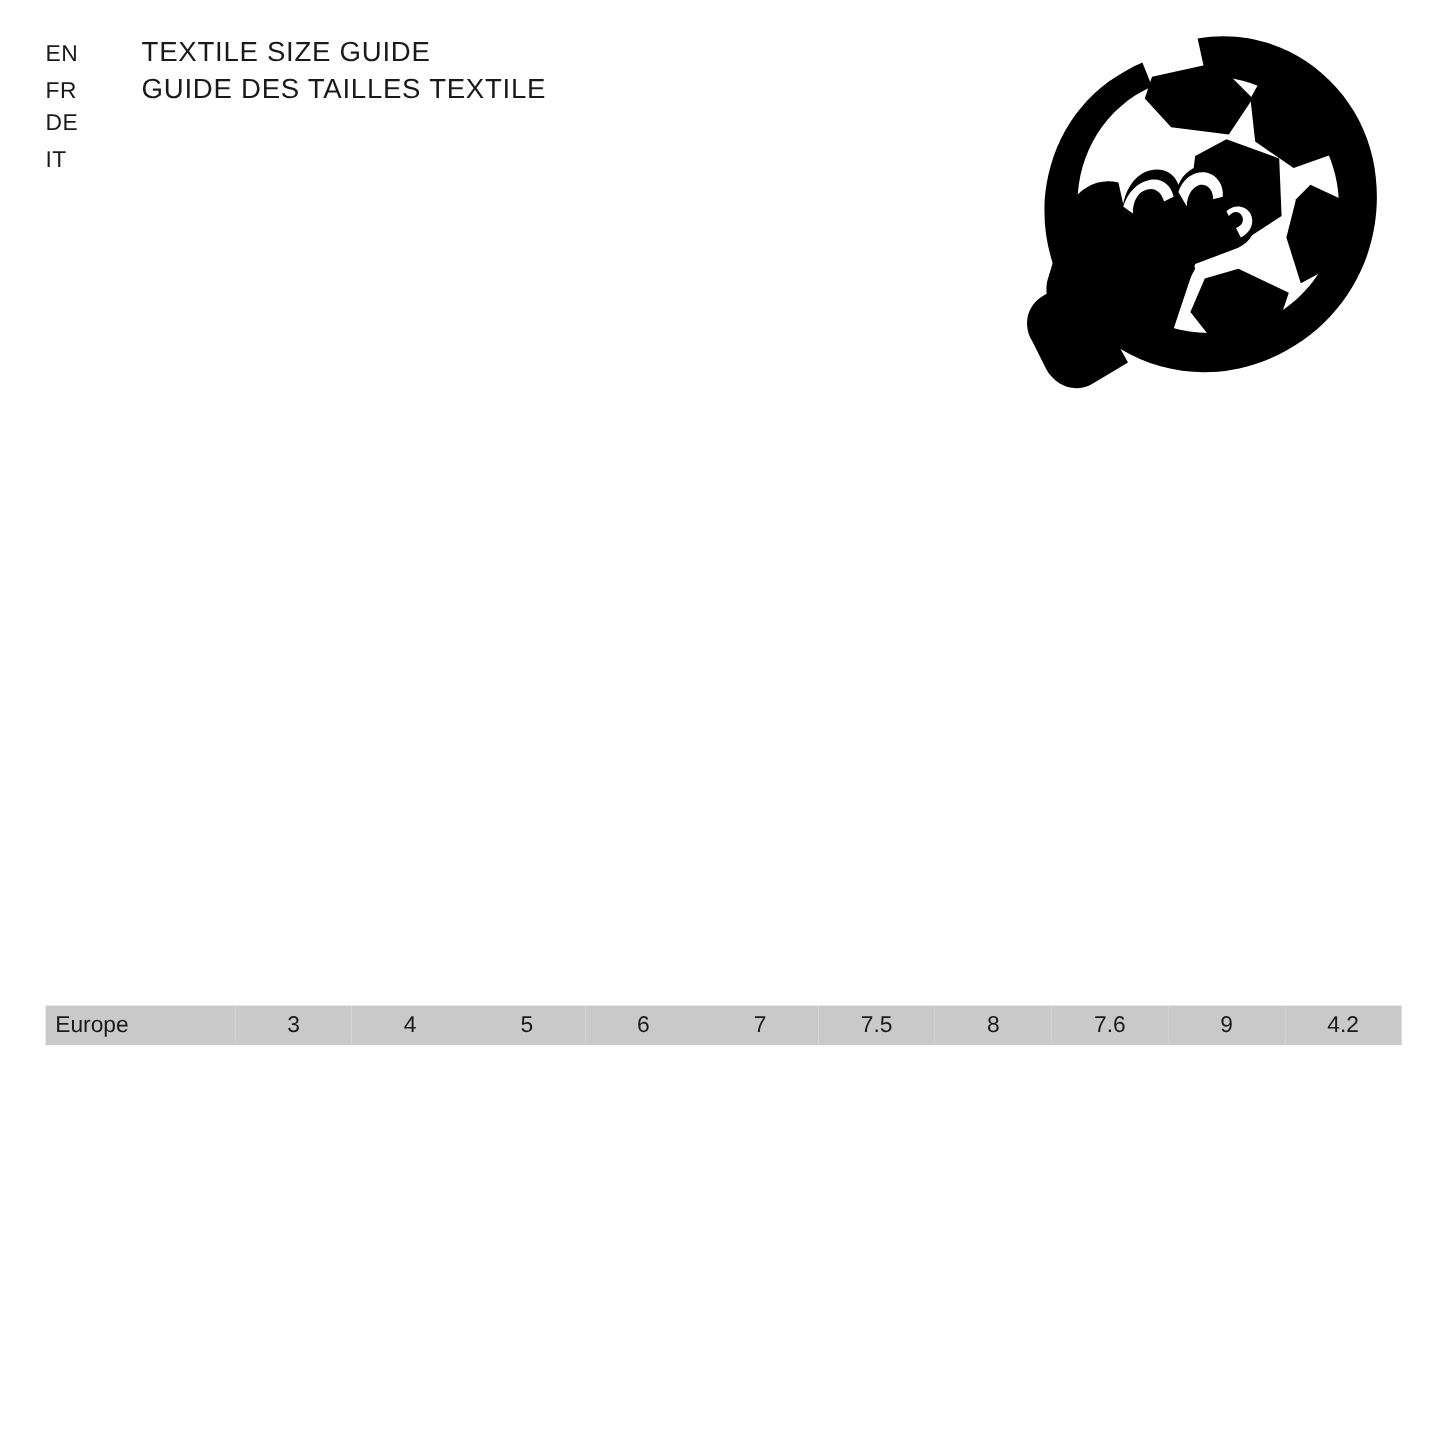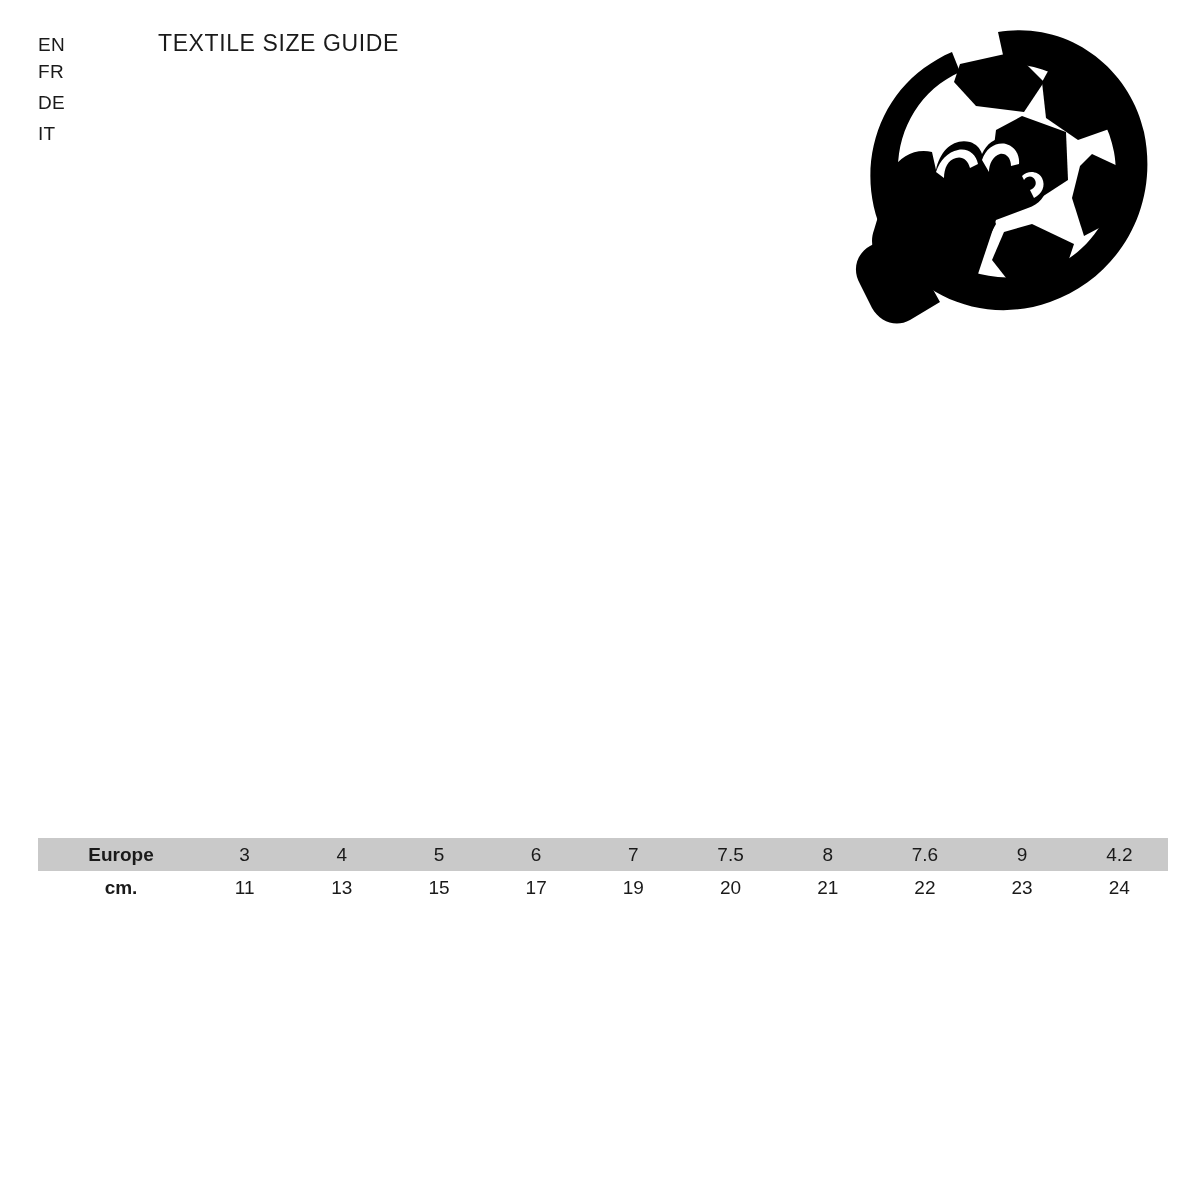--- a/index.html
+++ b/index.html
@@ -33,21 +33,20 @@
     font-size: 19px;
     letter-spacing: 0.3px;
     color: #1a1a1a;
     font-weight: 400;
   }
   .lang-text {
     font-size: 23px;
     letter-spacing: 0.6px;
     color: #1a1a1a;
     font-weight: 400;
-    margin-left: 40px;
   }
 
   
   .logo {
     position: absolute;
     left: 800px;
     top: 20px;
     width: 360px;
     height: 360px;
   }
@@ -79,36 +78,36 @@
   table.size-table td {
     font-size: 19px;
     color: #1a1a1a;
     padding: 0;
     height: 33px;
     vertical-align: middle;
     text-align: center;
     font-weight: 400;
   }
   table.size-table td.label-cell {
-    text-align: center;
+    text-align: left;
     padding-left: 8px;
     width: 150px;
-    font-weight: bold;
   }
 </style>
 </head>
 <body>
 
 <div class="lang-block">
   <div class="lang-row">
     <span class="lang-code">EN</span>
     <span class="lang-text">TEXTILE SIZE GUIDE</span>
   </div>
   <div class="lang-row">
     <span class="lang-code">FR</span>
+    <span class="lang-text">GUIDE DES TAILLES TEXTILE</span>
   </div>
   <div class="lang-row">
     <span class="lang-code">DE</span>
   </div>
   <div class="lang-row">
     <span class="lang-code">IT</span>
   </div>
 </div>
 
 <div class="logo">
@@ -150,28 +149,15 @@
         <td>4</td>
         <td>5</td>
         <td>6</td>
         <td>7</td>
         <td>7.5</td>
         <td>8</td>
         <td>7.6</td>
         <td>9</td>
         <td>4.2</td>
       </tr>
-      <tr>
-        <td class="label-cell">cm.</td>
-        <td>11</td>
-        <td>13</td>
-        <td>15</td>
-        <td>17</td>
-        <td>19</td>
-        <td>20</td>
-        <td>21</td>
-        <td>22</td>
-        <td>23</td>
-        <td>24</td>
-      </tr>
     </tbody>
   </table>
 </div>
 
 </body></html>

